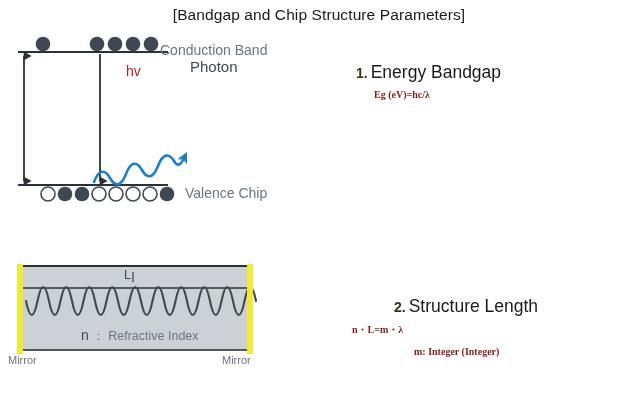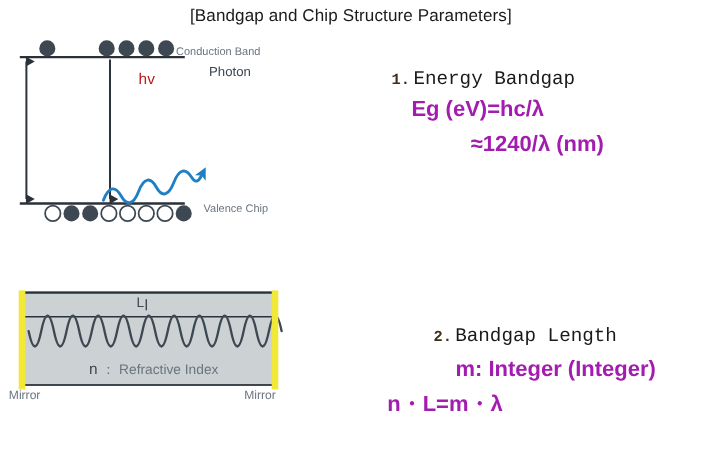--- a/index.html
+++ b/index.html
@@ -38,31 +38,31 @@
   #band-diagram {
     position: absolute;
     left: 0;
     top: 30px;
     width: 330px;
     height: 185px;
   }
   #band-diagram svg { display: block; }
   .band-label {
     position: absolute;
-    font-size: 10px;
+    font-size: 14px;
     color: #6b7480;
     white-space: nowrap;
   }
   #conduction-band-label { left: 160px; top: 12px; }
   #valence-band-label { left: 185px; top: 155px; }
   #photon-label {
     position: absolute;
     left: 190px;
     top: 28px;
-    font-size: 12px;
+    font-size: 15px;
     color: #3d4852;
     white-space: nowrap;
   }
   #hv-label {
     position: absolute;
     left: 126px;
     top: 33px;
     font-size: 14px;
     color: #b91c1c;
   }
@@ -114,34 +114,34 @@
 
   
   .section { position: absolute; left: 352px; width: 286px; }
   #section-bandgap { top: 62px; }
   #section-coherent { top: 296px; }
 
   .section-heading {
     font-size: 17.5px;
     color: #1a1a1a;
     white-space: nowrap;
-    font-family: Liberation Mono, monospace;
   }
   .section-num {
     font-size: 14px;
     font-weight: bold;
     color: #3b2f18;
     margin-right: 3px;
   }
   .formula {
-    font-size: 20px;
+    font-size: 10px;
     font-weight: bold;
-    color: #a21caf;
+    color: #7f1d1d;
     white-space: nowrap;
     margin-top: 6px;
+    font-family: Liberation Serif, serif;
   }
   #bandgap-heading { margin-left: 4px; }
   #bandgap-formula-1 { margin-left: 22px; }
   #bandgap-formula-2 { margin-left: 76px; margin-top: 9px; }
   #coherent-heading { margin-left: 42px; }
   #coherent-formula-1 { margin-left: 0px; }
   #coherent-formula-2 { margin-left: 62px; margin-top: 9px; }
 </style>
 </head>
 <body>
@@ -245,24 +245,23 @@
     <div id="mirror-left-label" class="mirror-label">Mirror</div>
 
     <div id="mirror-right-label" class="mirror-label">Mirror</div>
   </div>
 
   <div id="section-bandgap" class="section">
     <div id="bandgap-heading" class="section-heading">
       <span class="section-num">1.</span><span>Energy Bandgap</span>
     </div>
     <div id="bandgap-formula-1" class="formula">Eg (eV)=hc/λ</div>
-    <div id="bandgap-formula-2" class="formula">≈1240/λ (nm)</div>
   </div>
 
   <div id="section-coherent" class="section">
     <div id="coherent-heading" class="section-heading">
-      <span class="section-num">2.</span><span>Bandgap Length</span>
+      <span class="section-num">2.</span><span>Structure Length</span>
     </div>
+    <div id="coherent-formula-1" class="formula">n・L=m・λ</div>
     <div id="coherent-formula-2" class="formula">m: Integer (Integer)</div>
-    <div id="coherent-formula-1" class="formula">n・L=m・λ</div>
   </div>
 
 </div>
 
 </body></html>

